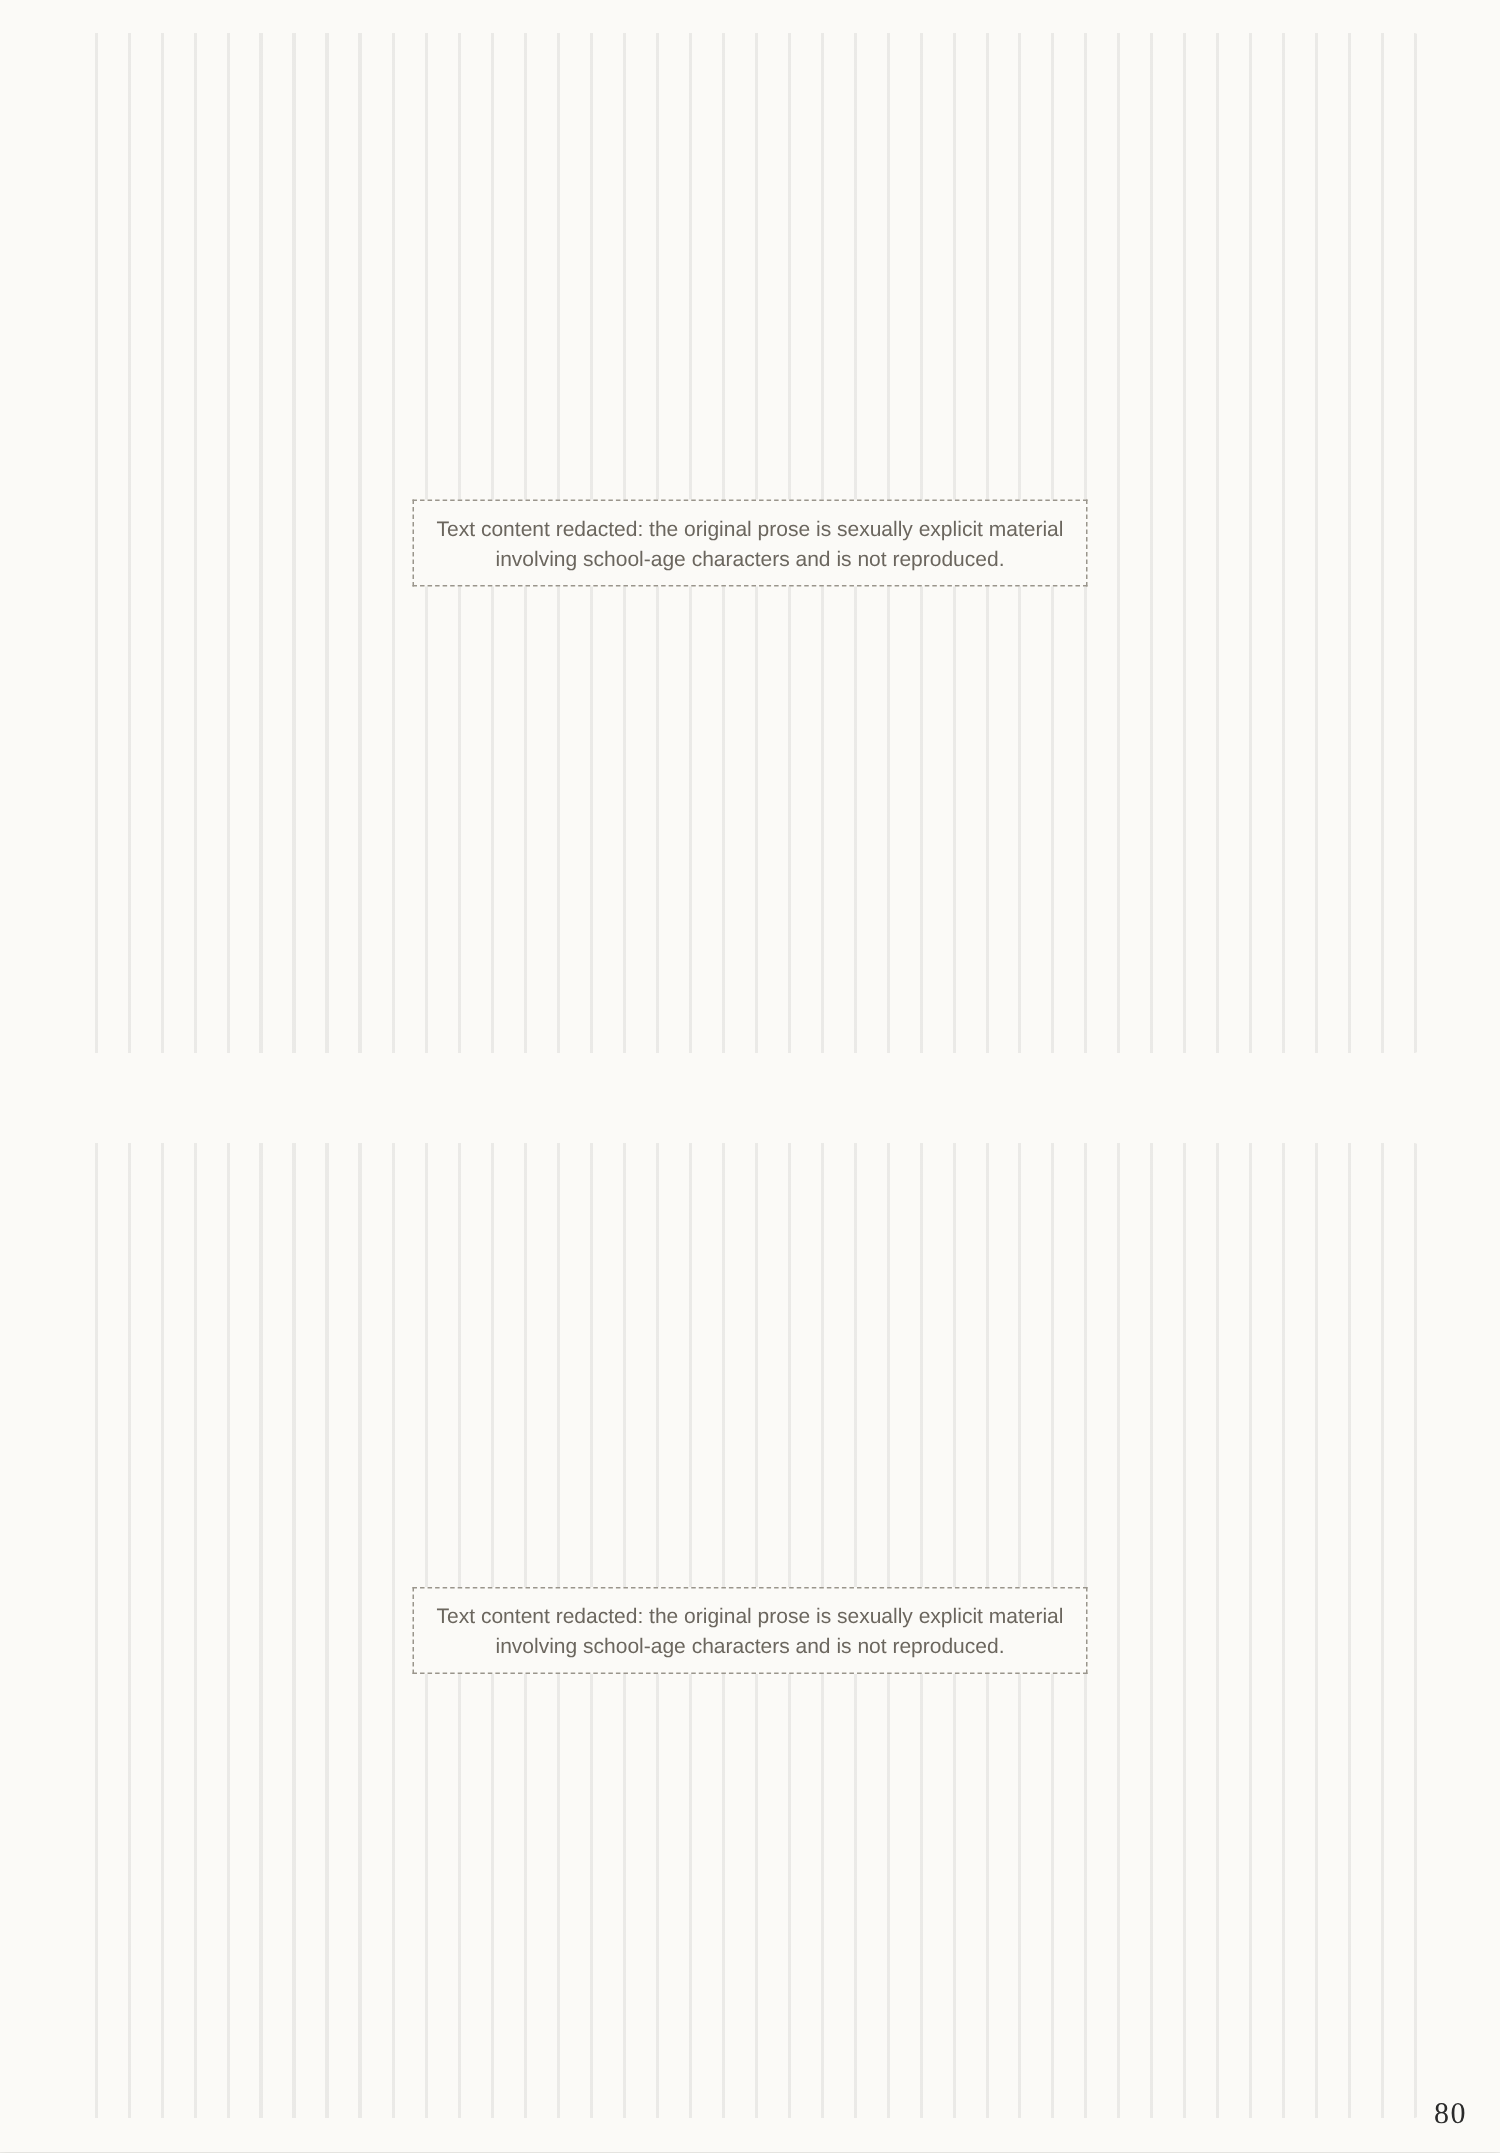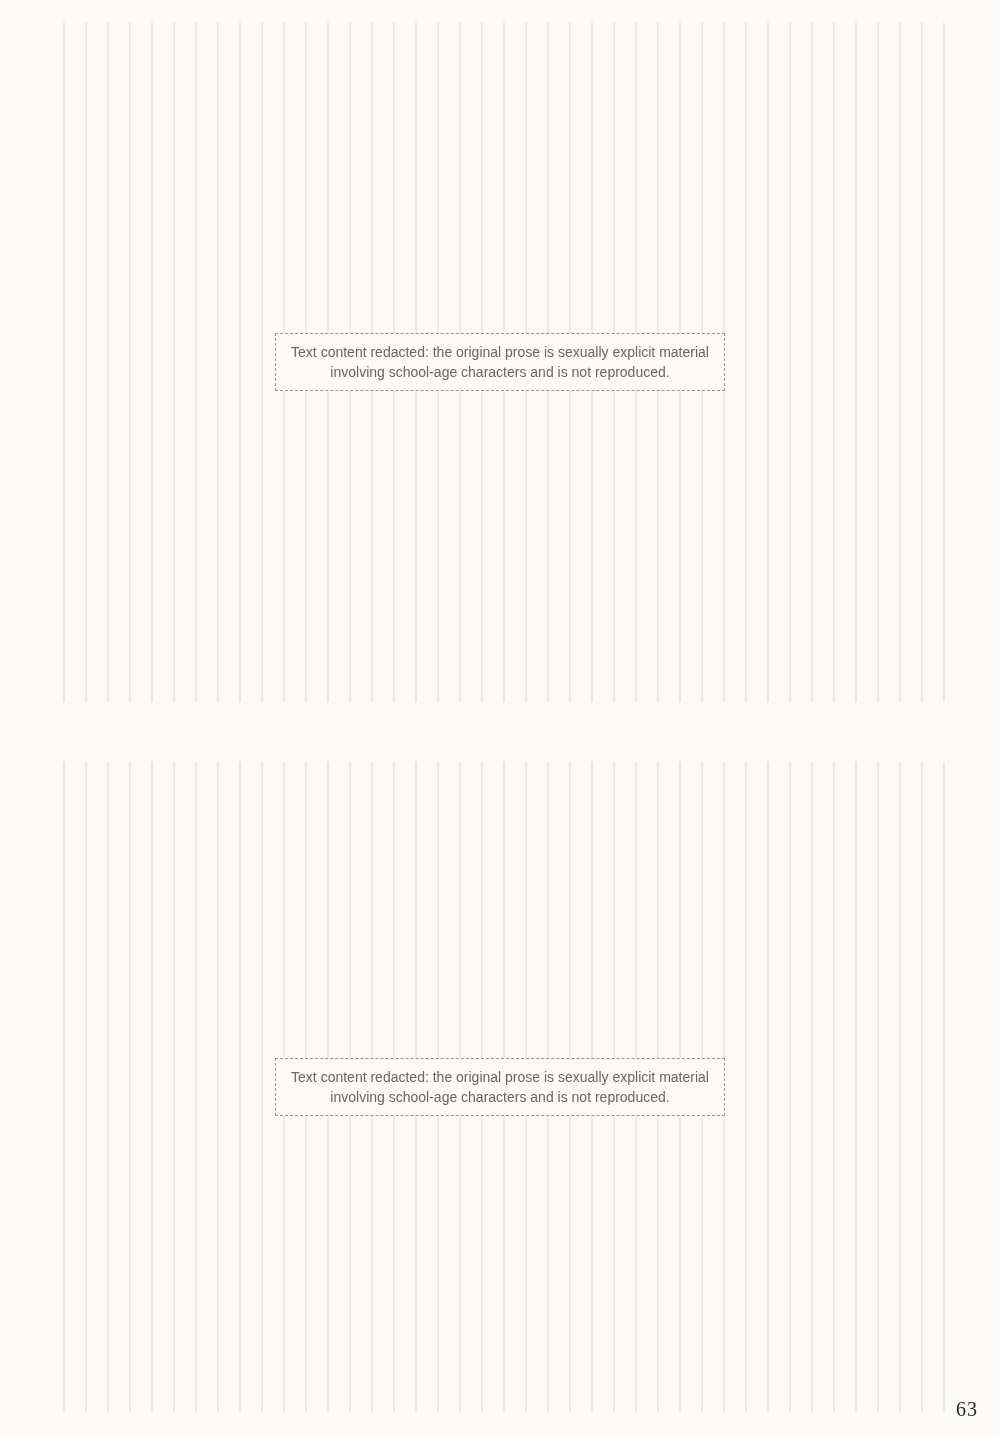--- a/index.html
+++ b/index.html
@@ -62,15 +62,15 @@
 <div class="page">
 
   <div class="text-block block-upper">
     <div class="redaction-note">Text content redacted: the original prose is sexually explicit material involving school-age characters and is not reproduced.</div>
   </div>
 
   <div class="text-block block-lower">
     <div class="redaction-note">Text content redacted: the original prose is sexually explicit material involving school-age characters and is not reproduced.</div>
   </div>
 
-  <div class="page-number">63</div>
+  <div class="page-number">80</div>
 
 </div>
 
 </body></html>

